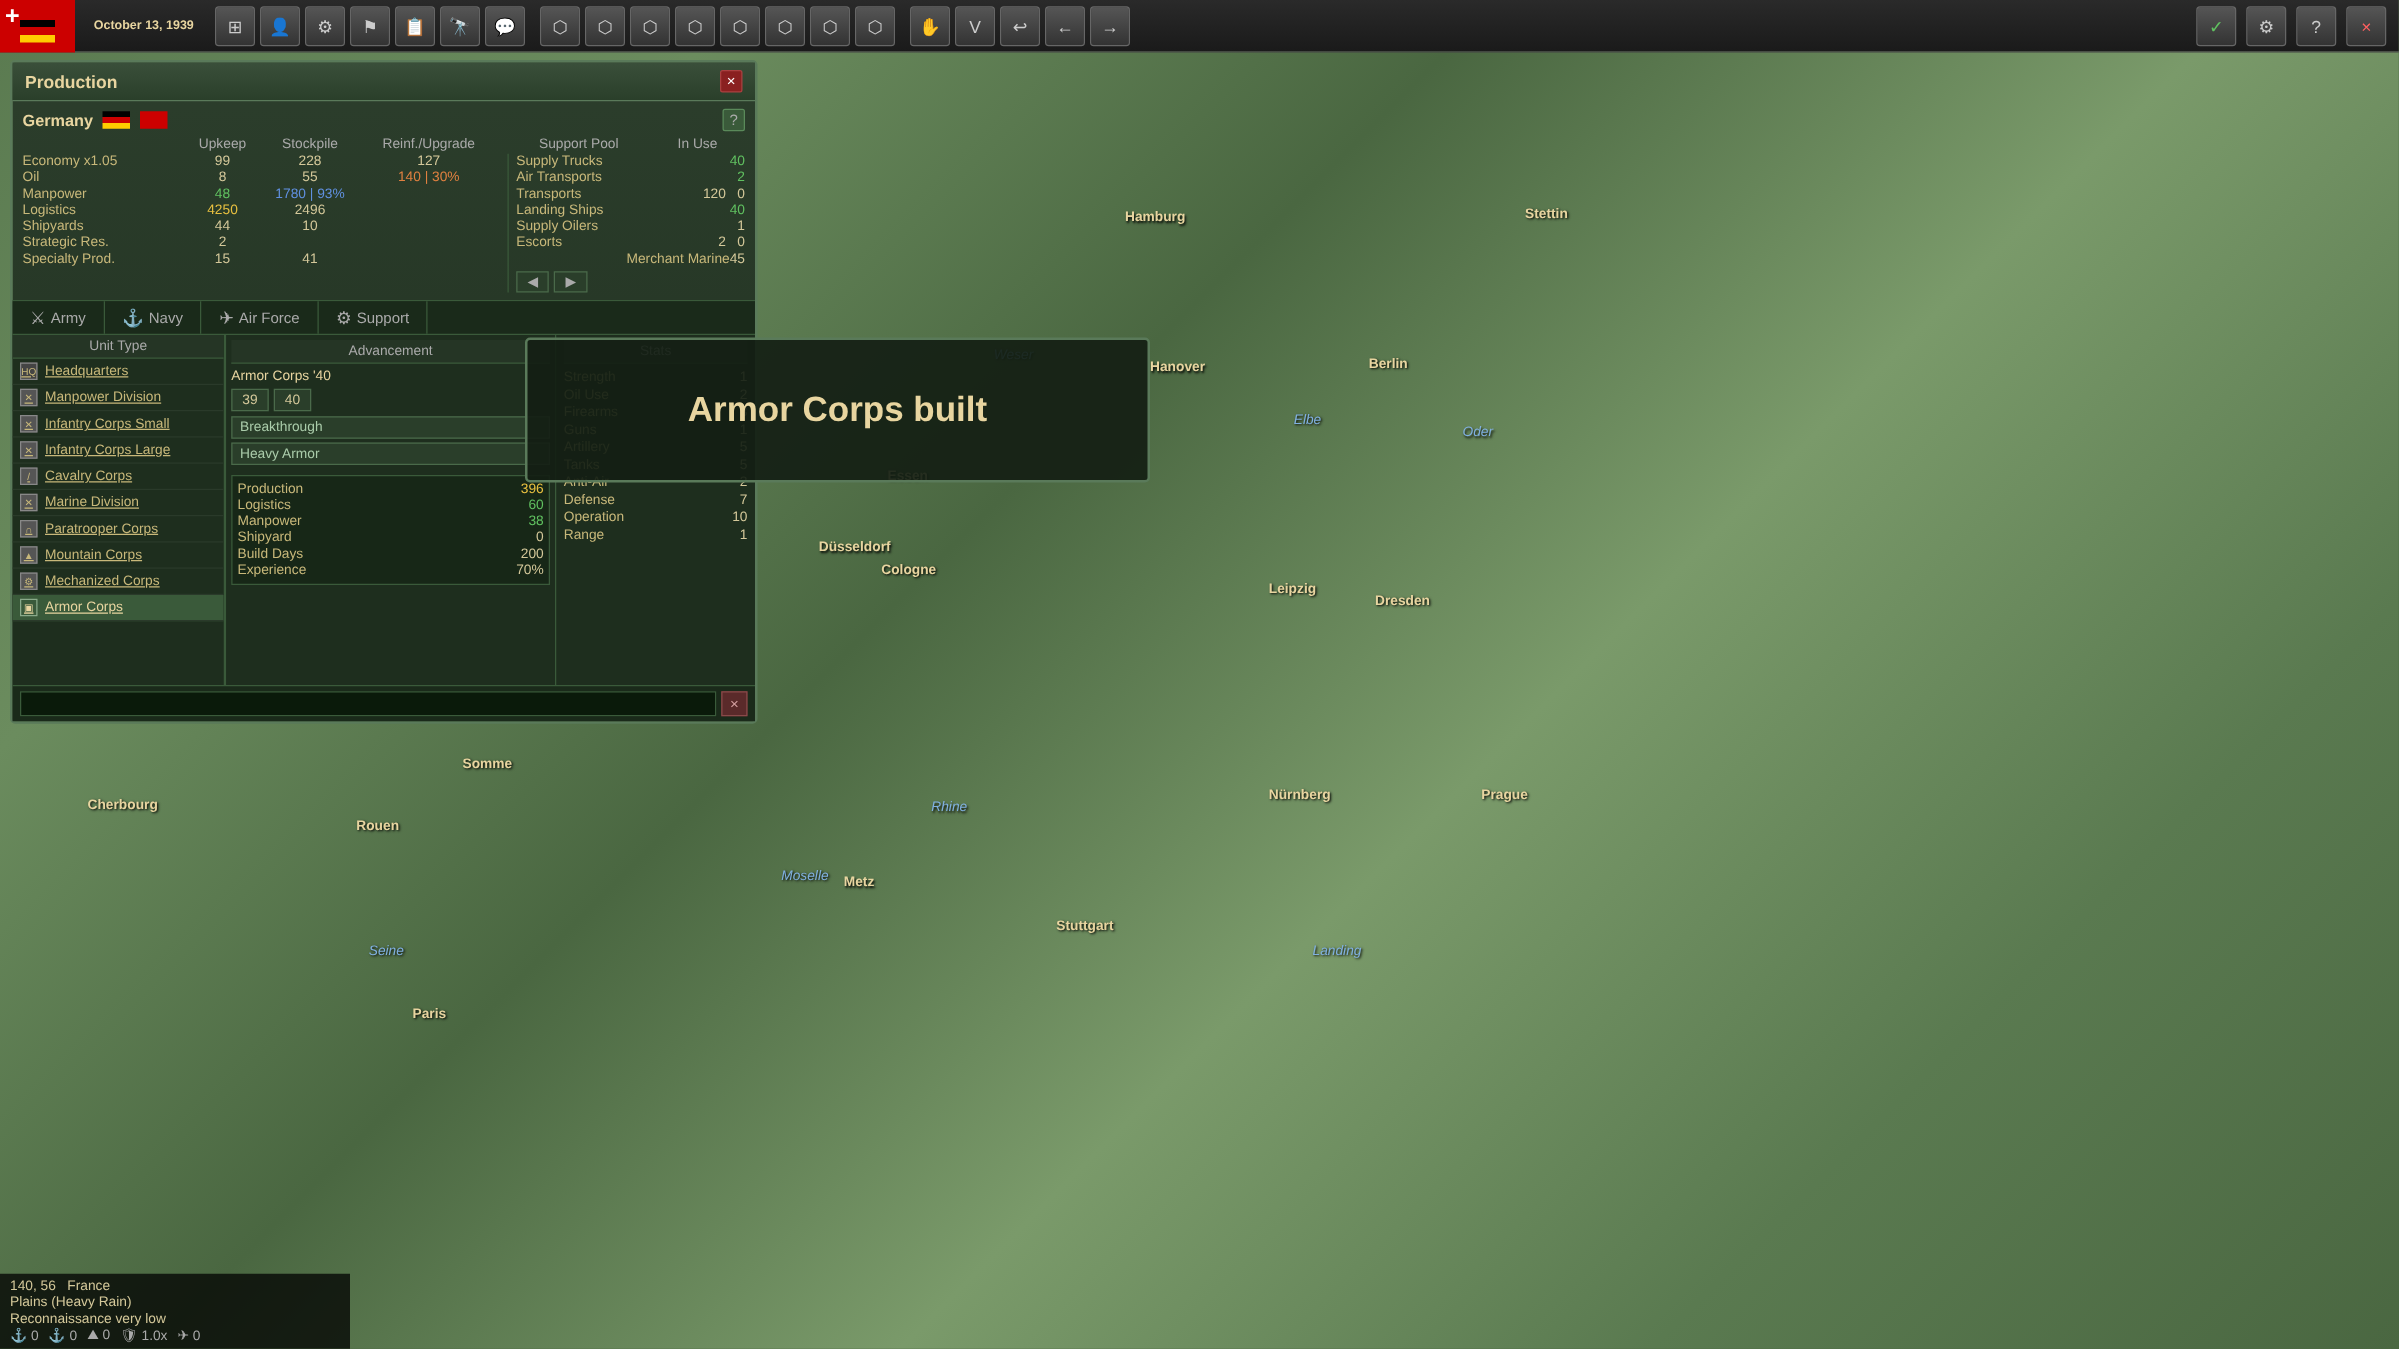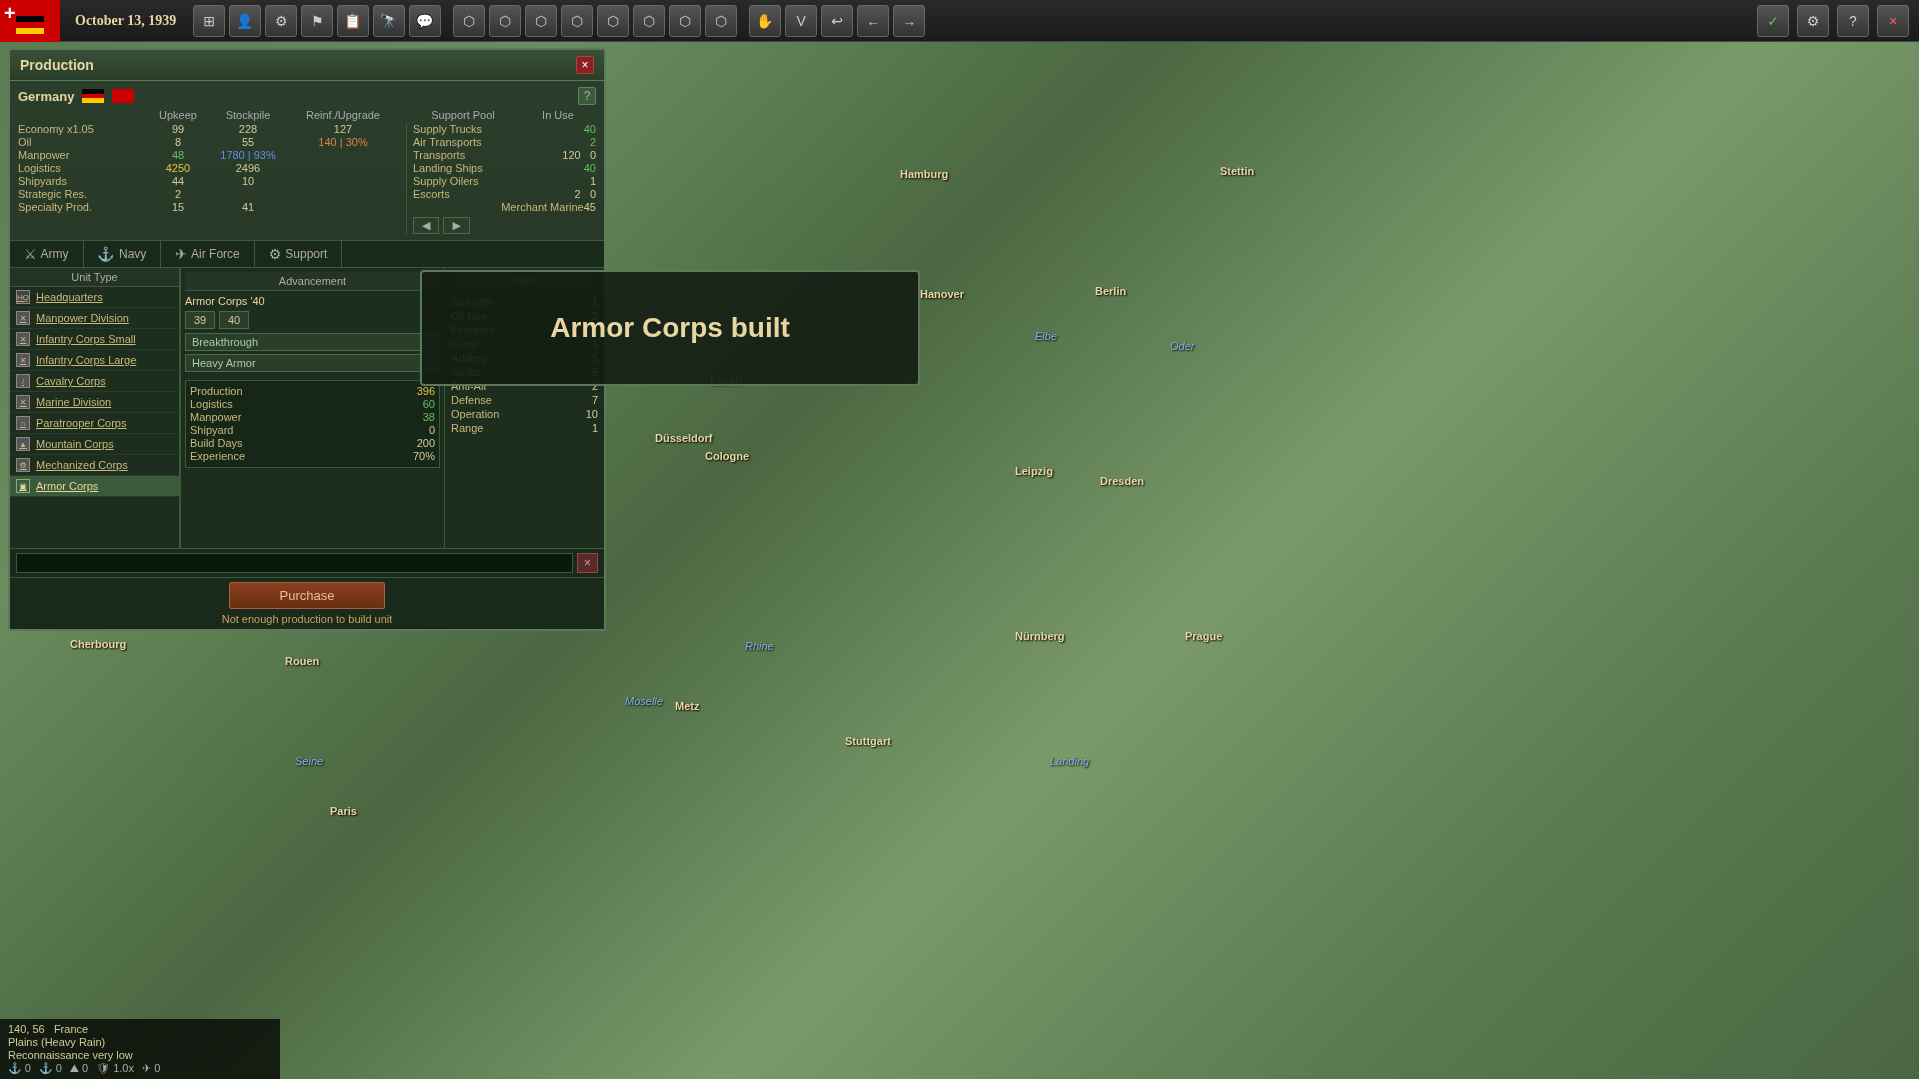--- a/index.html
+++ b/index.html
@@ -52,25 +52,24 @@
       top: 2px; left: 4px;
     }
     .flag-icon {
       width: 28px;
       height: 18px;
       background: linear-gradient(to bottom, #000 33%, #cc0000 33%, #cc0000 66%, #ffcc00 66%);
       margin-top: 8px;
     }
     #date-display {
       color: #e8d5a0;
-      font-size: 14px;
+      font-size: 10px;
       font-weight: bold;
       padding: 0 15px;
       flex-shrink: 0;
-      font-family: Liberation Serif, serif;
     }
     .topbar-btn {
       width: 32px;
       height: 32px;
       background: linear-gradient(to bottom, #555, #333);
       border: 1px solid #666;
       border-radius: 3px;
       margin: 0 2px;
       display: flex;
       align-items: center;
@@ -745,24 +744,20 @@
         </div>
       </div>
     </div>
   </div>
 
   <div id="custom-row">
     <input id="custom-input" type="text" placeholder="" style="">
     <div id="custom-clear">×</div>
   </div>
 
-  <div id="purchase-area">
-    <button id="purchase-btn">Purchase</button>
-    <div id="status-msg">Not enough production to build unit</div>
-  </div>
 
 </div>
 
 <div id="armor-corps-notification">
   <div id="armor-corps-text">Armor Corps built</div>
 </div>
 
 <div id="bottom-status">
   <div class="status-line">
     <span>140, 56</span>

